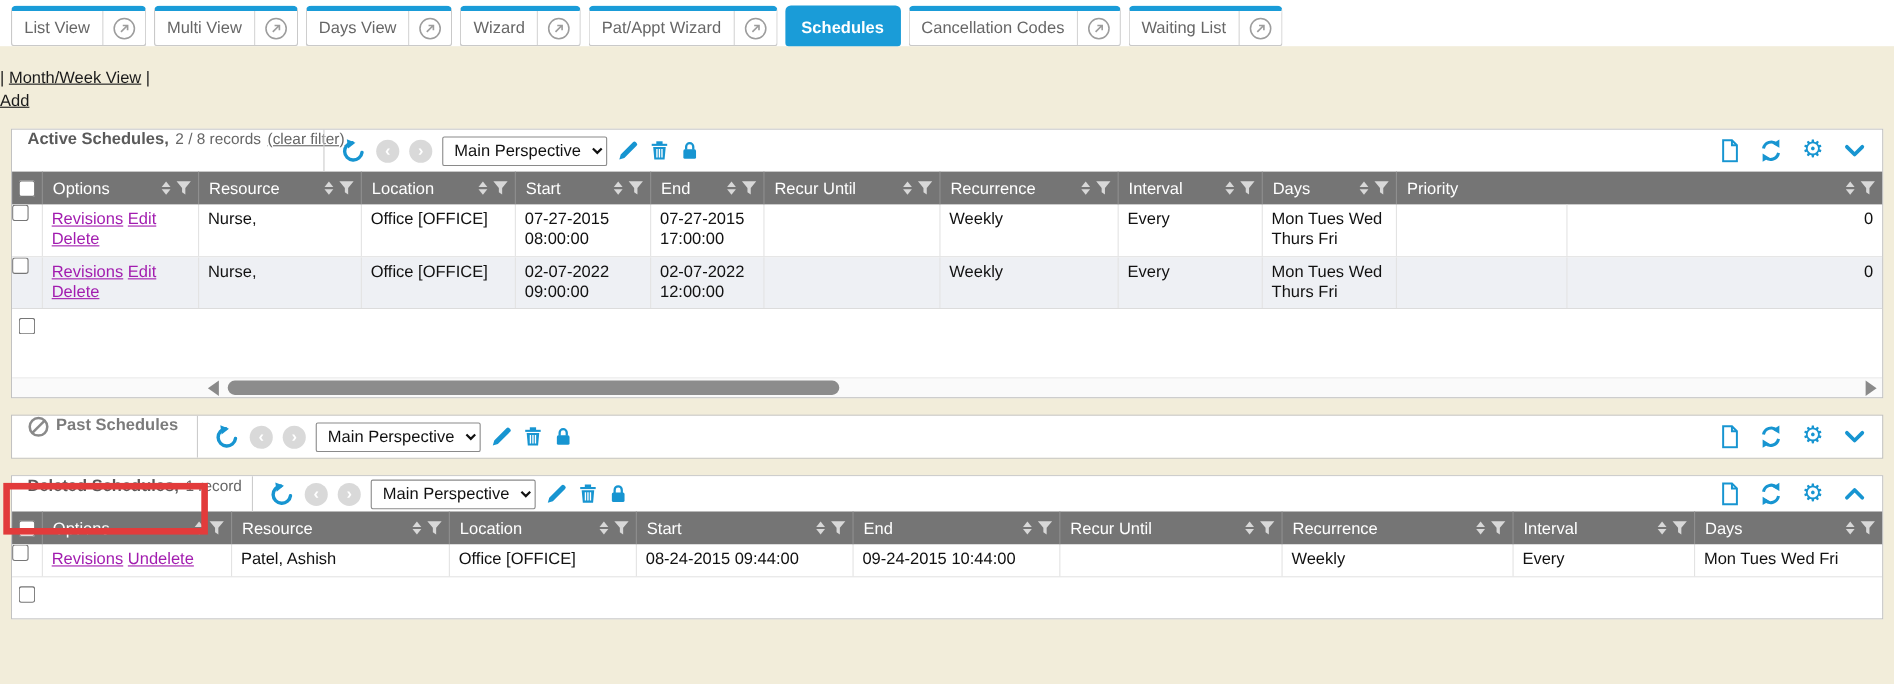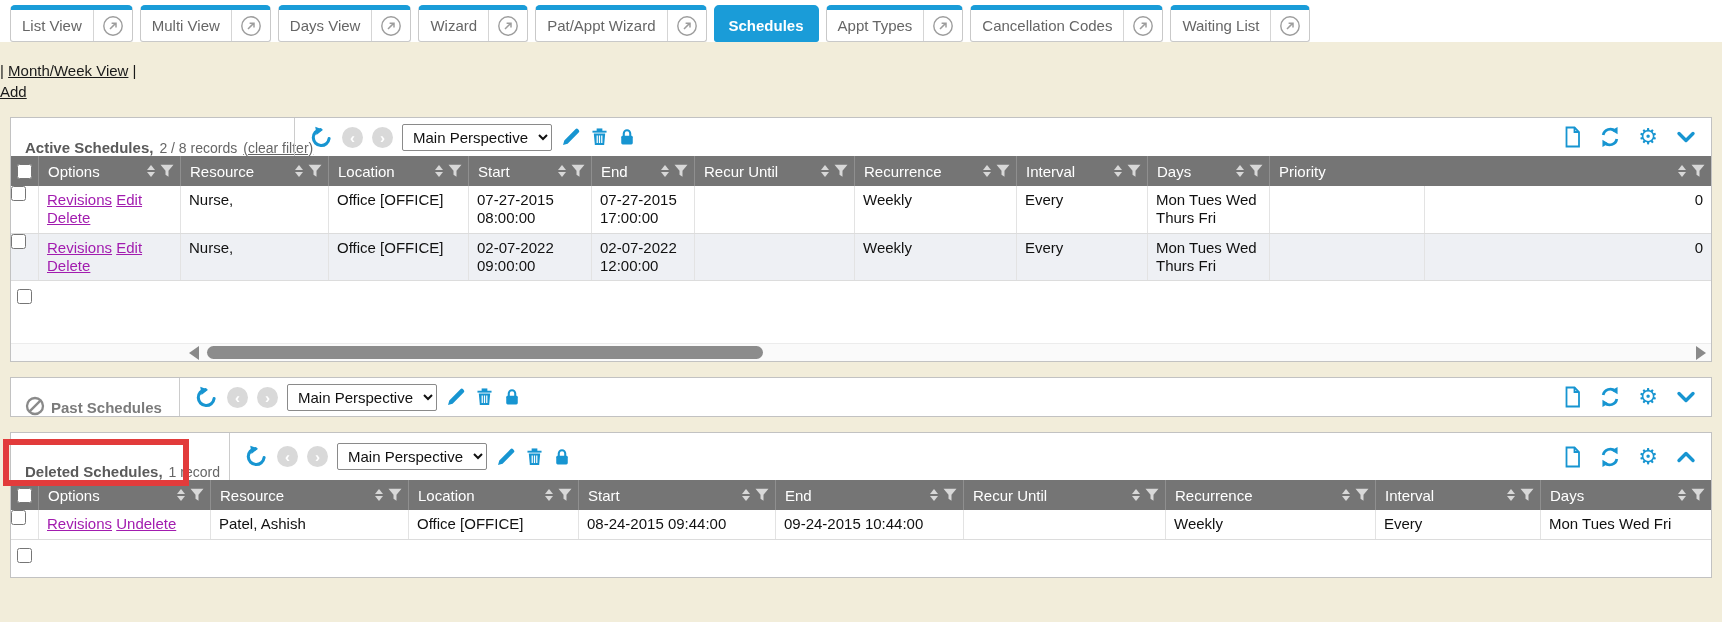--- a/index.html
+++ b/index.html
@@ -17,21 +17,21 @@
   .tab-pop { display:flex; align-items:center; padding:0 8px; }
   .tab.active { background:#1a9cd8; border-color:#1a9cd8; }
   .tab.active .tab-label { color:#fff; font-weight:bold; padding:0 14px; }
   
   .toplinks { text-align:left; padding:18px 12px 0 0; line-height:21px; color:#1a1a1a; }
   .toplinks a { color:#1a1a1a; text-decoration:underline; cursor:pointer; }
   
   .panel { background:#fff; border:1px solid #c2c2c2; margin:0 10px; position:relative; }
   .panel.mt { margin-top:15px; }
   .panel-header { display:flex; align-items:center; height:38px; background:#fff; }
-  .ph-title { display:flex; align-items:flex-end; padding-left:14px; gap:6px; flex:none; height:100%; }
+  .ph-title { display:flex; align-items:flex-start; padding-left:14px; gap:6px; flex:none; height:100%; }
   .ptitle { font-weight:bold; color:#5a5a5a; font-size:15px; white-space:nowrap; }
   .ptitle.dim { color:#7b7b7b; }
   .precords { color:#666; font-size:14px; white-space:nowrap; }
   .clearfilter { color:#666; text-decoration:underline; cursor:pointer; }
   .ph-sep { width:1px; align-self:stretch; background:#ccc; }
   .ph-controls { display:flex; align-items:center; gap:9px; padding-left:15px; }
   .circbtn { width:21px; height:21px; border-radius:50%; background:#d9d9d9; color:#fff; font-weight:bold;
              display:flex; align-items:center; justify-content:center; font-size:15px; cursor:pointer; line-height:1; }
   .persp { height:27px; font-size:15px; font-family:inherit; border:1px solid #8a8a8a; border-radius:2px;
            padding:0 6px; min-width:150px; background:#fff; color:#111; }
@@ -134,30 +134,20 @@
         <svg width="22" height="22" viewBox="0 0 22 22">
           <circle cx="11" cy="11" r="9.2" fill="none" stroke="#9d9d9d" stroke-width="1.4"></circle>
           <path d="M8 14 L13.6 8.4 M9.6 8.2 H14 V12.6" stroke="#9d9d9d" stroke-width="1.5" fill="none"></path>
         </svg>
       </span>
   </div>
   <div class="tab active">
     <span class="tab-label">Schedules</span>
   </div>
   <div class="tab">
-    <span class="tab-label">Appt Types</span>
-    <span class="tab-div"></span>
-    <span class="tab-pop icon">
-        <svg width="22" height="22" viewBox="0 0 22 22">
-          <circle cx="11" cy="11" r="9.2" fill="none" stroke="#9d9d9d" stroke-width="1.4"></circle>
-          <path d="M8 14 L13.6 8.4 M9.6 8.2 H14 V12.6" stroke="#9d9d9d" stroke-width="1.5" fill="none"></path>
-        </svg>
-      </span>
-  </div>
-  <div class="tab">
     <span class="tab-label">Cancellation Codes</span>
     <span class="tab-div"></span>
     <span class="tab-pop icon">
         <svg width="22" height="22" viewBox="0 0 22 22">
           <circle cx="11" cy="11" r="9.2" fill="none" stroke="#9d9d9d" stroke-width="1.4"></circle>
           <path d="M8 14 L13.6 8.4 M9.6 8.2 H14 V12.6" stroke="#9d9d9d" stroke-width="1.5" fill="none"></path>
         </svg>
       </span>
   </div>
   <div class="tab">
@@ -499,21 +489,21 @@
           <svg width="22" height="18" viewBox="0 0 22 18">
             <path d="M4 5.5 l7 7 7-7" fill="none" stroke="#1795d1" stroke-width="3.4" stroke-linecap="round" stroke-linejoin="round"></path>
           </svg>
         </span>
     </div>
   </div>
 </section>
 
 <section class="panel mt">
   <div class="red-annotation"></div>
-  <div class="panel-header" style="height:47px;">
+  <div class="panel-header" style="height:32px;">
     <div class="ph-title" style="width:218px;">
       <span class="ptitle">Deleted Schedules,</span>
       <span class="precords">1 record</span>
     </div>
     <div class="ph-sep"></div>
     <div class="ph-controls">
       <span class="icon blue">
           <svg width="23" height="23" viewBox="0 0 20 20">
             <path d="M16.6 11 A 6.9 6.9 0 1 1 9 3.2" fill="none" stroke="#1795d1" stroke-width="2.7" stroke-linecap="round"></path>
             <polygon points="4.6,0.6 11.4,3.2 5.6,7.8" fill="#1795d1"></polygon>

